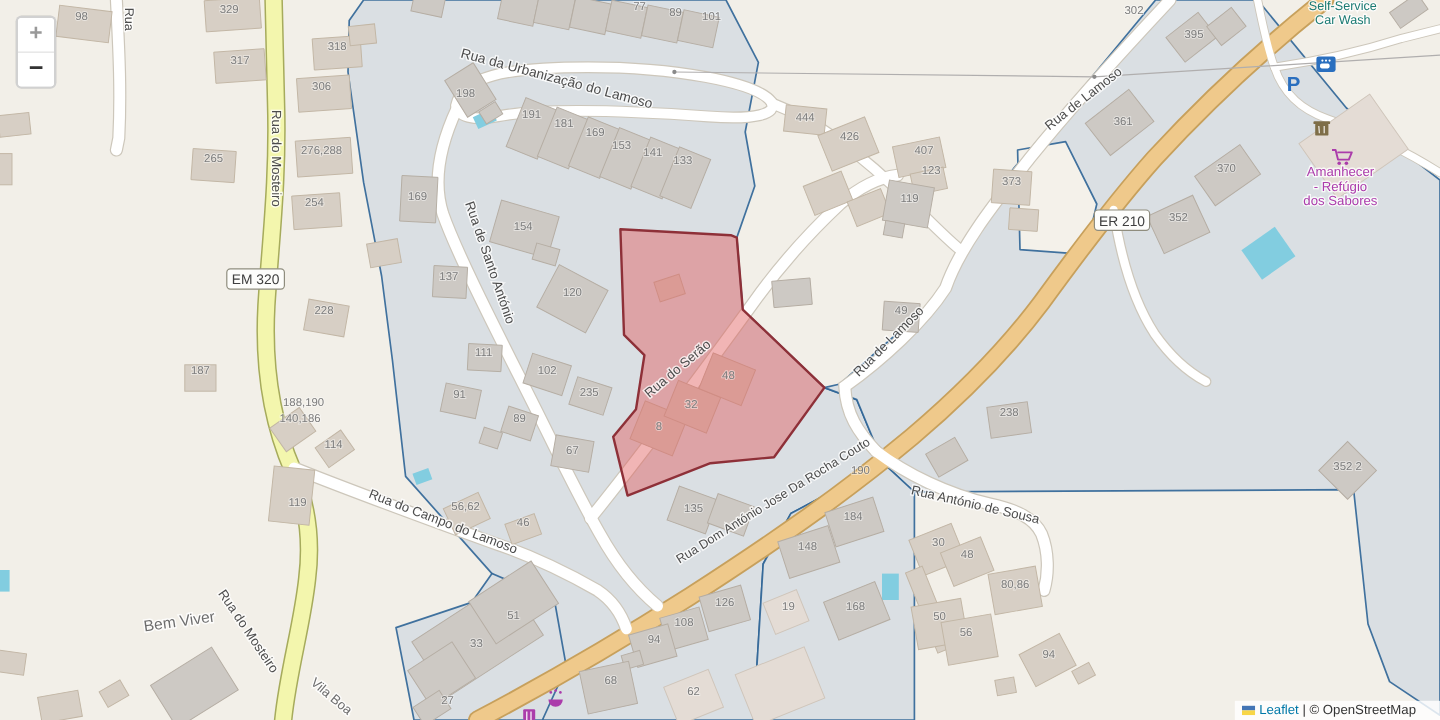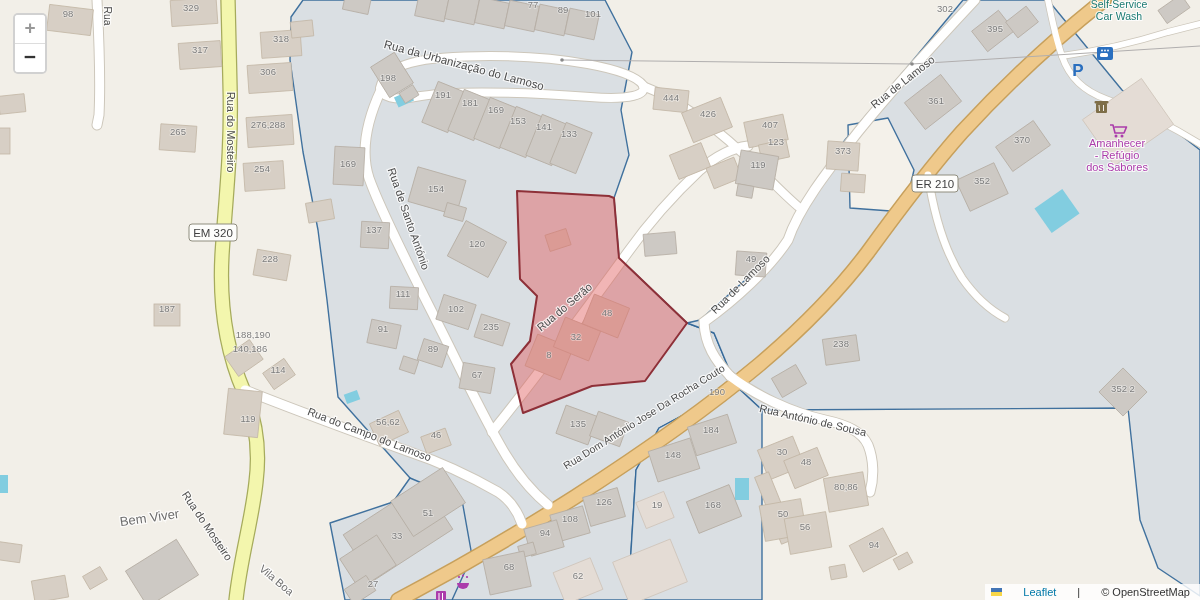--- a/index.html
+++ b/index.html
@@ -13,21 +13,21 @@
   .poi-label{paint-order:stroke;stroke:#ffffff;stroke-width:2.2px;stroke-opacity:.8;}
   
   .zoom-control{position:absolute;left:13px;top:13px;width:30px;background:#fff;
     border:2px solid rgba(0,0,0,.18);border-radius:5px;overflow:hidden;z-index:5;}
   .zoom-btn{width:100%;height:28px;line-height:26px;text-align:center;font-size:19px;
     font-weight:bold;cursor:pointer;user-select:none;background:#fff;}
   .zoom-btn.in{color:#999;border-bottom:1px solid #ddd;}
   .zoom-btn.out{color:#333;font-size:21px;}
   
   .attribution{position:absolute;right:0;bottom:0;background:rgba(255,255,255,.82);
-    padding:2px 10px 2px 6px;font-size:11px;color:#333;z-index:5;display:flex;align-items:center;gap:21px;}
+    padding:2px 20px 2px 6px;font-size:11px;color:#333;z-index:5;display:flex;align-items:center;gap:3px;}
   .leaflet-link{color:#0078A8;cursor:pointer;}
   .osm-link{color:#333;cursor:pointer;}
   .flag{display:inline-block;width:11px;height:8px;position:relative;top:0;}
 </style>
 </head>
 <body>
 
 <div id="app">
   <svg id="map-svg" width="1200" height="600" viewBox="0 0 1200 600">
     <g id="layer-base">

